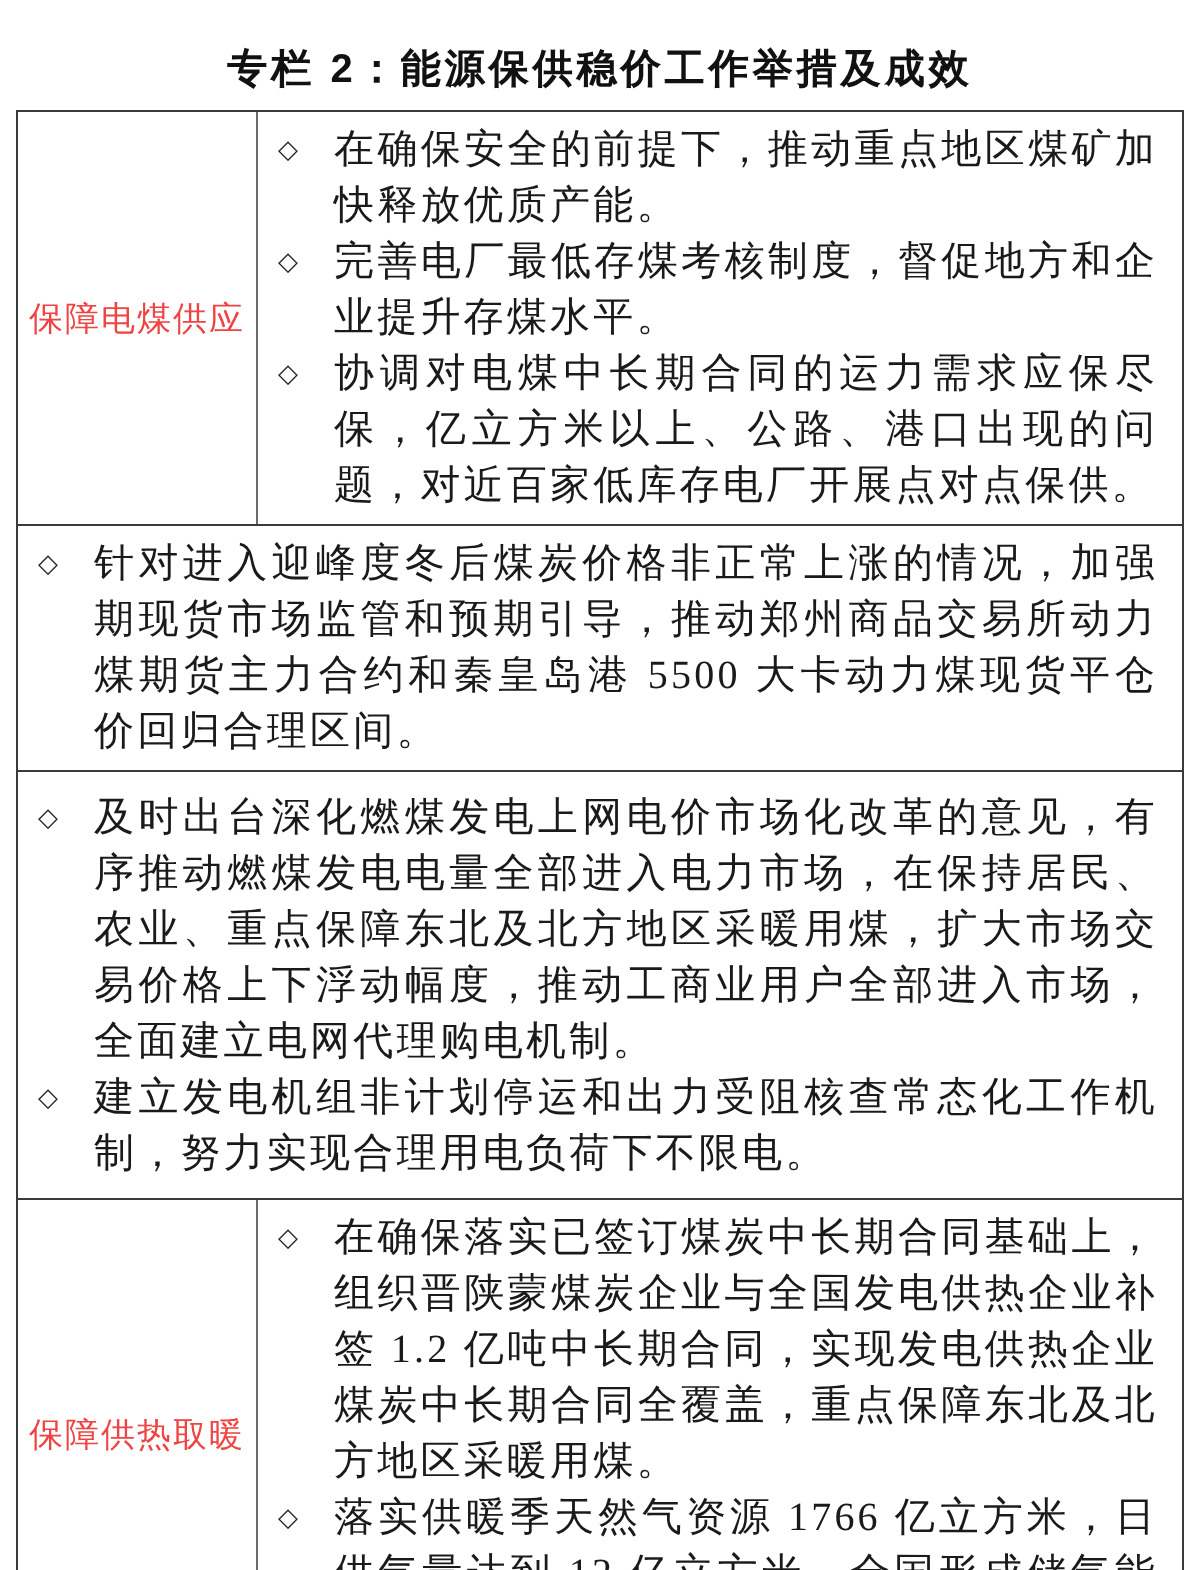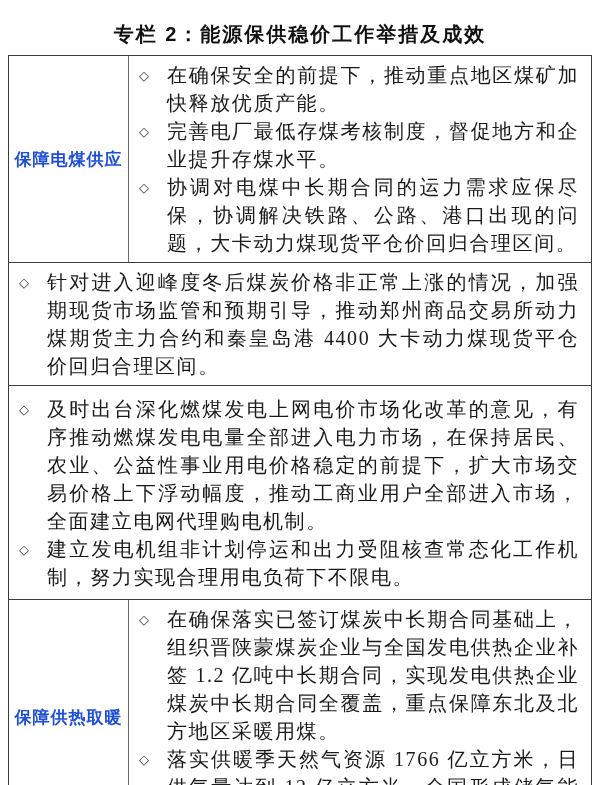--- a/index.html
+++ b/index.html
@@ -51,24 +51,24 @@
   .row-3 { min-height: 178px; }
   .label-cell {
     width: 120px;
     flex: 0 0 120px;
     box-sizing: border-box;
     border-right: 1px solid #6a6a6a;
     display: flex;
     align-items: center;
     justify-content: center;
     font-family: "Liberation Sans", sans-serif;
-    font-weight: bold;
+    font-weight: normal;
     font-size: 17px;
     letter-spacing: 1px;
-    color: #1d4ed8;
+    color: #ef4444;
     text-align: center;
   }
   .content-cell {
     flex: 1 1 auto;
     box-sizing: border-box;
     padding: 5px 12px 5px 8px;
     display: flex;
     flex-direction: column;
     justify-content: center;
   }
@@ -113,39 +113,39 @@
         <div class="item">
           <span class="marker">◇</span>
           <span class="item-text">在确保安全的前提下，推动重点地区煤矿加快释放优质产能。</span>
         </div>
         <div class="item">
           <span class="marker">◇</span>
           <span class="item-text">完善电厂最低存煤考核制度，督促地方和企业提升存煤水平。</span>
         </div>
         <div class="item">
           <span class="marker">◇</span>
-          <span class="item-text">协调对电煤中长期合同的运力需求应保尽保，协调解决铁路、公路、港口出现的问题，大卡动力煤现货平仓价回归合理区间。</span>
+          <span class="item-text">协调对电煤中长期合同的运力需求应保尽保，亿立方米以上、公路、港口出现的问题，对近百家低库存电厂开展点对点保供。</span>
         </div>
       </div>
     </div>
 
     <div class="row row-1">
       <div class="content-cell">
         <div class="item">
           <span class="marker">◇</span>
-          <span class="item-text">针对进入迎峰度冬后煤炭价格非正常上涨的情况，加强期现货市场监管和预期引导，推动郑州商品交易所动力煤期货主力合约和秦皇岛港 4400 大卡动力煤现货平仓价回归合理区间。</span>
+          <span class="item-text">针对进入迎峰度冬后煤炭价格非正常上涨的情况，加强期现货市场监管和预期引导，推动郑州商品交易所动力煤期货主力合约和秦皇岛港 5500 大卡动力煤现货平仓价回归合理区间。</span>
         </div>
       </div>
     </div>
 
     <div class="row row-2">
       <div class="content-cell">
         <div class="item">
           <span class="marker">◇</span>
-          <span class="item-text">及时出台深化燃煤发电上网电价市场化改革的意见，有序推动燃煤发电电量全部进入电力市场，在保持居民、农业、公益性事业用电价格稳定的前提下，扩大市场交易价格上下浮动幅度，推动工商业用户全部进入市场，全面建立电网代理购电机制。</span>
+          <span class="item-text">及时出台深化燃煤发电上网电价市场化改革的意见，有序推动燃煤发电电量全部进入电力市场，在保持居民、农业、重点保障东北及北方地区采暖用煤，扩大市场交易价格上下浮动幅度，推动工商业用户全部进入市场，全面建立电网代理购电机制。</span>
         </div>
         <div class="item">
           <span class="marker">◇</span>
           <span class="item-text">建立发电机组非计划停运和出力受阻核查常态化工作机制，努力实现合理用电负荷下不限电。</span>
         </div>
       </div>
     </div>
 
     <div class="row row-3">
       <div class="label-cell">保障供热取暖</div>

